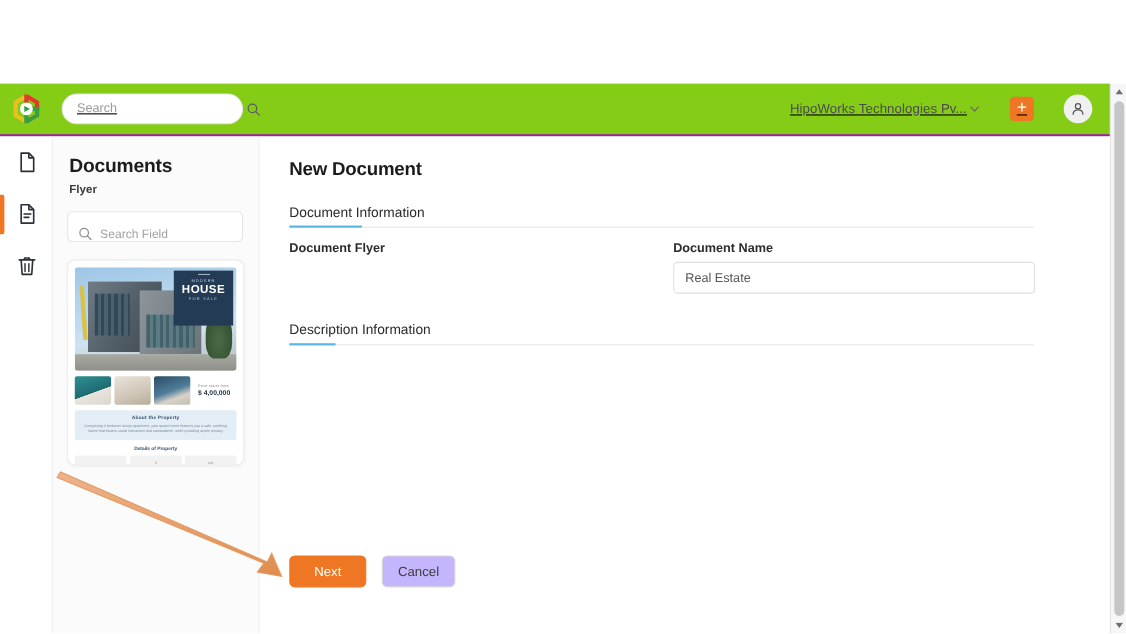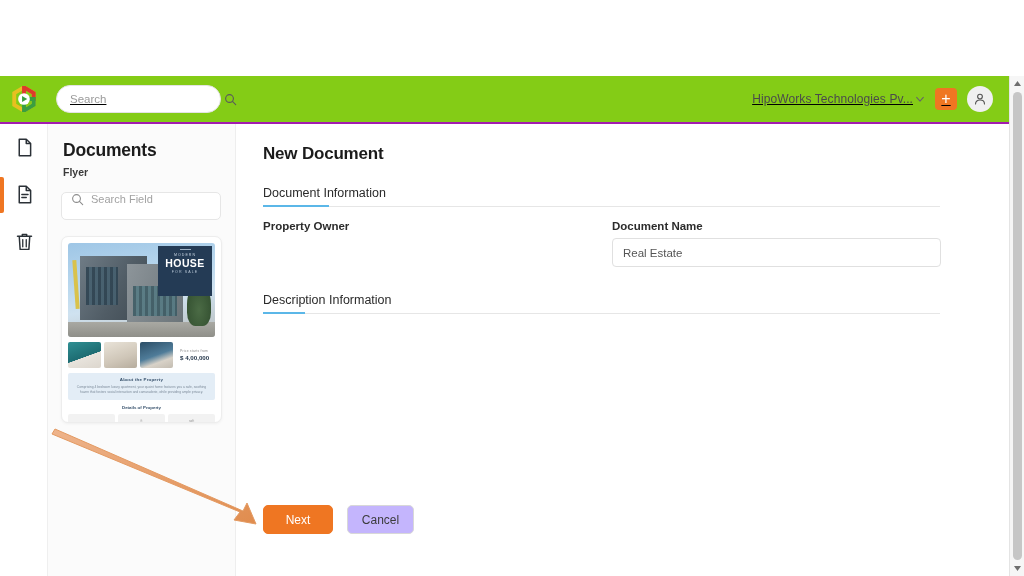--- a/index.html
+++ b/index.html
@@ -31,21 +31,21 @@
     background:#fff;
   }
   .search-box input {
     flex:1; border:0; outline:0; font-size:11.5px; color:#4a4a4a;
     font-family:"Liberation Sans", sans-serif; background:transparent;
   }
   .search-box input::placeholder { color:#9a9a9a; }
   .mag { width:13px; height:13px; flex:0 0 13px; }
 
   .header-right {
-    margin-left:auto; display:flex; align-items:center; gap:10px; padding-right:16px;justify-content:center;
+    margin-left:auto; display:flex; align-items:center; gap:27px; padding-right:16px;justify-content:center;
   }
   .org-name { font-size:12px; color:#4b4b4b; letter-spacing:.1px; }
   .chev-dn { width:10px; height:10px; margin-left:2px; }
   .plus-btn {
     width:22px; height:22px; border-radius:4px; background:#ef7622;
     display:flex; align-items:center; justify-content:center;
     color:#fff; font-size:16px; line-height:1; font-weight:400;
   }
   .avatar-btn {
     width:26px; height:26px; border-radius:50%; background:#f0f0f0;
@@ -73,21 +73,21 @@
     background:#fbfbfb; border-right:1px solid #eeeeee;
   }
   .panel-title {
     margin:16px 0 0 15px; font-size:17.5px; font-weight:bold; color:#1c1c1c;
     letter-spacing:-.2px;
   }
   .panel-sub { margin:5px 0 0 15px; font-size:10.5px; font-weight:bold; color:#3a3a3a; }
   .panel-search {
     margin:14px 0 0 13px; width:160px; height:28px;
     border:1px solid #e6e6e6; border-radius:5px; background:#fff;
-    display:flex; align-items:flex-start; padding:0 8px 0 9px; gap:7px;
+    display:flex; align-items:flex-end; padding:0 8px 0 9px; gap:7px;
   }
   .panel-search input {
     flex:1; border:0; outline:0; font-size:11px; color:#555;
     font-family:"Liberation Sans", sans-serif; background:transparent;
   }
   .panel-search input::placeholder { color:#a2a2a2; }
 
   
   .doc-card {
     position:absolute; left:61px; top:236px; width:161px; height:187px;
@@ -351,21 +351,21 @@
 
   <div class="main">
     <div class="page-title">New Document</div>
 
     <div class="section">
       <div class="section-title">Document Information</div>
     </div>
 
     <div class="row">
       <div class="field">
-        <div class="field-label">Property Owner</div>
+        <div class="field-label">Document Flyer</div>
       </div>
       <div class="field">
         <div class="field-label">Document Name</div>
         <div class="field-input">
           <input type="text" value="Real Estate" style="">
         </div>
       </div>
     </div>
 
     <div class="section desc" style="margin-top:26px;">

